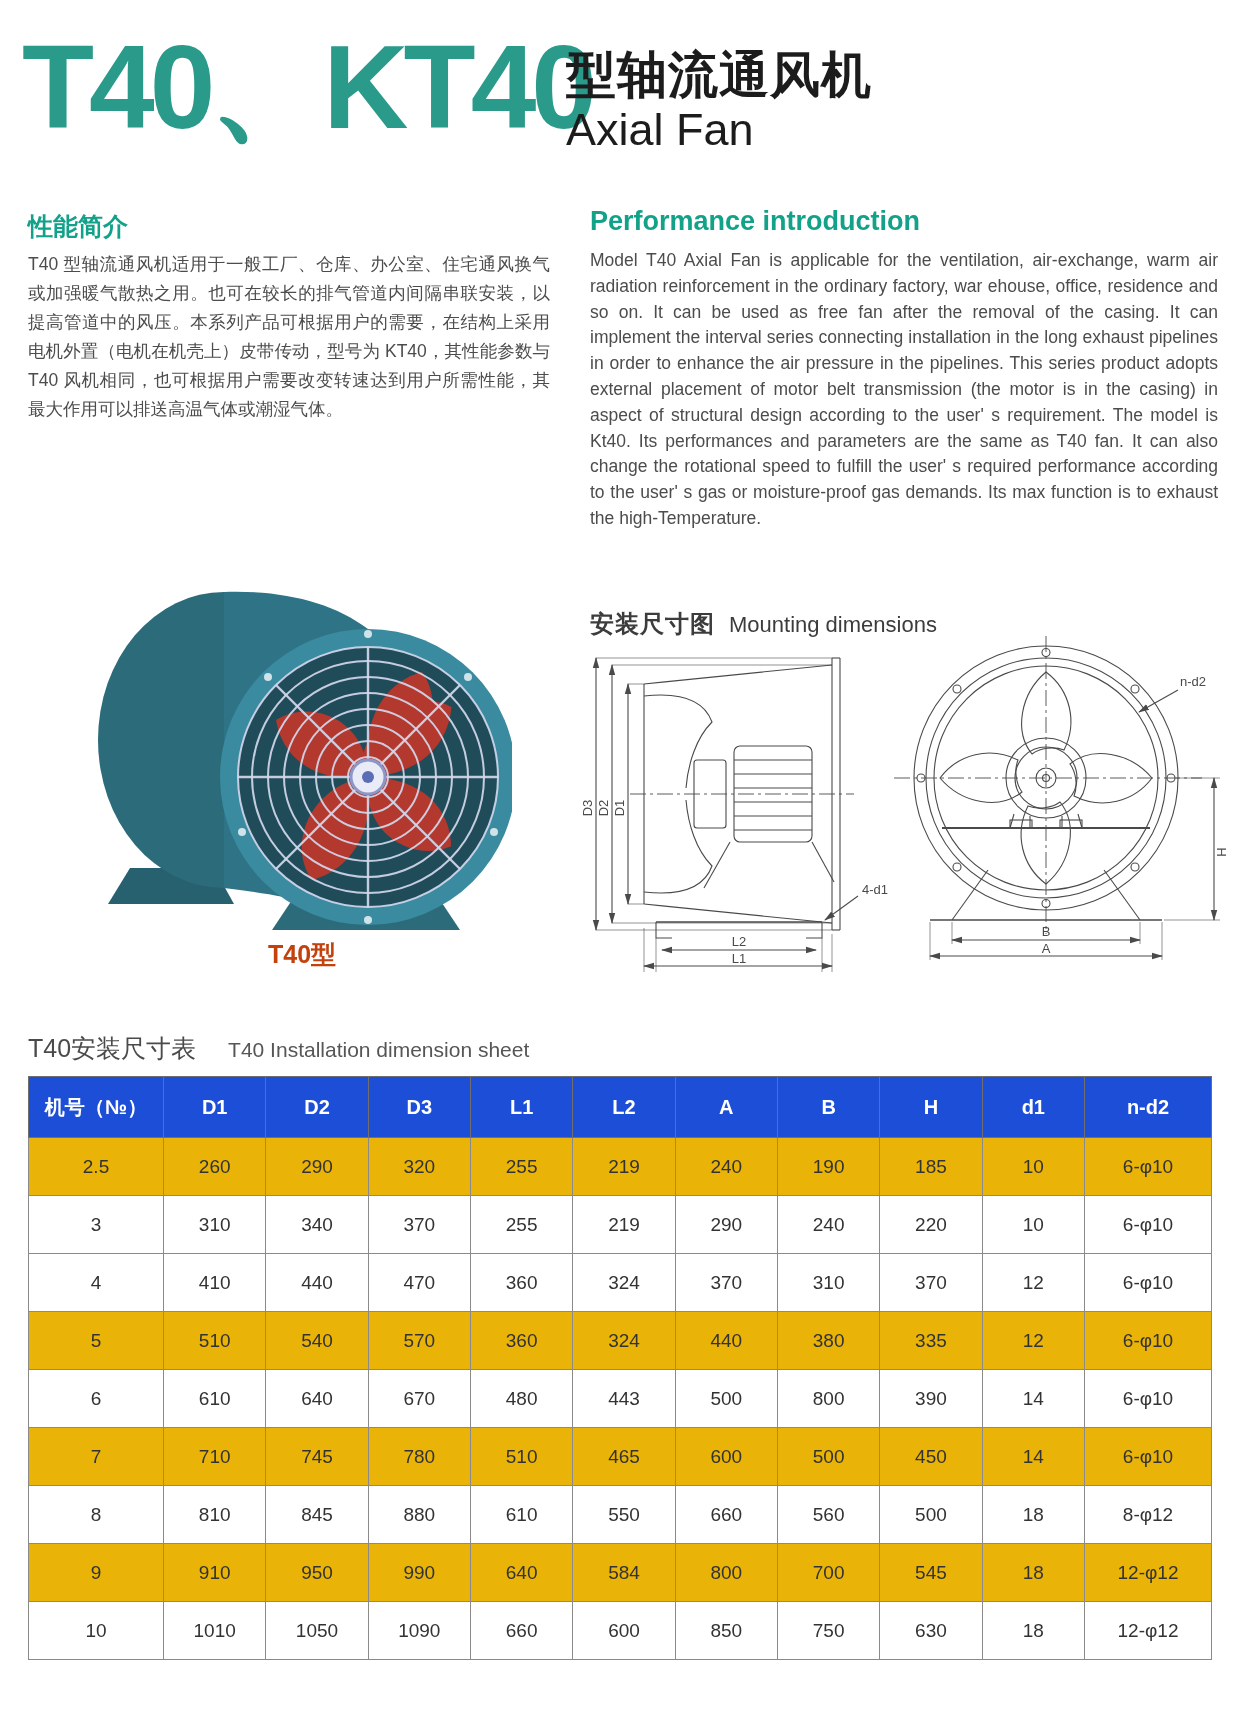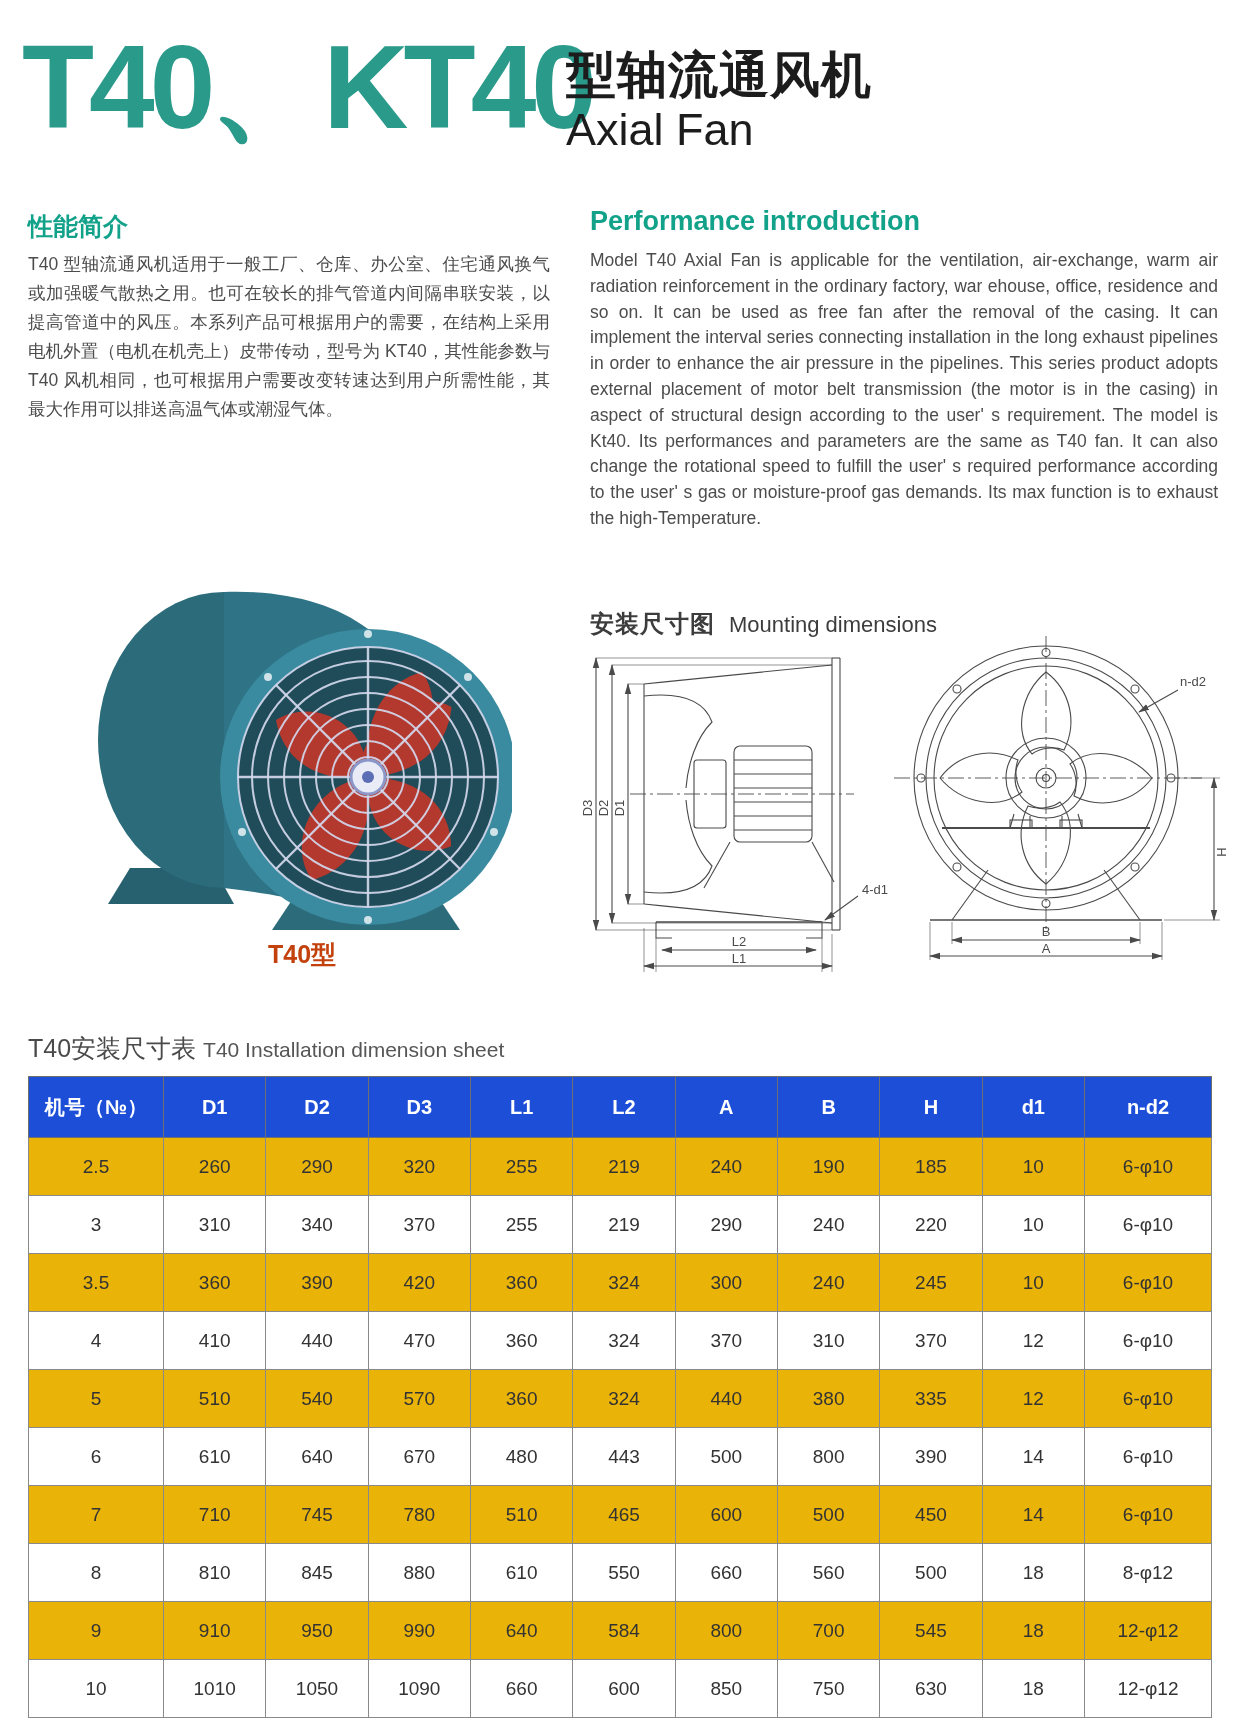--- a/index.html
+++ b/index.html
@@ -28,21 +28,21 @@
   .mount-heading .cn{font-weight:700;letter-spacing:1px;}
   .mount-heading .en{font-weight:400;font-size:22px;margin-left:14px;}
   .photo-wrap{left:92px;top:572px;width:420px;height:360px;}
   .photo-label{left:92px;top:938px;width:420px;text-align:center;font-size:25px;
     font-weight:700;color:#c2410c;}
   .drawing-side{left:582px;top:638px;}
   .drawing-front{left:880px;top:628px;}
   svg text{font-family:"Liberation Sans", sans-serif;font-size:13px;fill:#4a4a4a;}
   
   .table-heading{left:28px;top:1032px;font-size:25px;color:#4a4a4a;}
-  .table-heading .en{font-size:21px;color:#565656;margin-left:7px;}
+  .table-heading .en{font-size:21px;color:#565656;margin-left:32px;}
   table.dims{
     position:absolute;left:28px;top:1076px;width:1184px;border-collapse:collapse;
     table-layout:fixed;
   }
   table.dims th{
     background:#1d4ed8;color:#ffffff;font-size:20px;font-weight:700;
     height:58px;border:1px solid #6f6f6f;text-align:center;
   }
   table.dims td{
     background:#ffffff;color:#333333;font-size:19px;height:55px;
@@ -302,33 +302,20 @@
         <td>340</td>
         <td>370</td>
         <td>255</td>
         <td>219</td>
         <td>290</td>
         <td>240</td>
         <td>220</td>
         <td>10</td>
         <td>6-φ10</td>
       </tr>
-      <tr class="alt">
-        <td>3.5</td>
-        <td>360</td>
-        <td>390</td>
-        <td>420</td>
-        <td>360</td>
-        <td>324</td>
-        <td>300</td>
-        <td>240</td>
-        <td>245</td>
-        <td>10</td>
-        <td>6-φ10</td>
-      </tr>
       <tr>
         <td>4</td>
         <td>410</td>
         <td>440</td>
         <td>470</td>
         <td>360</td>
         <td>324</td>
         <td>370</td>
         <td>310</td>
         <td>370</td>

